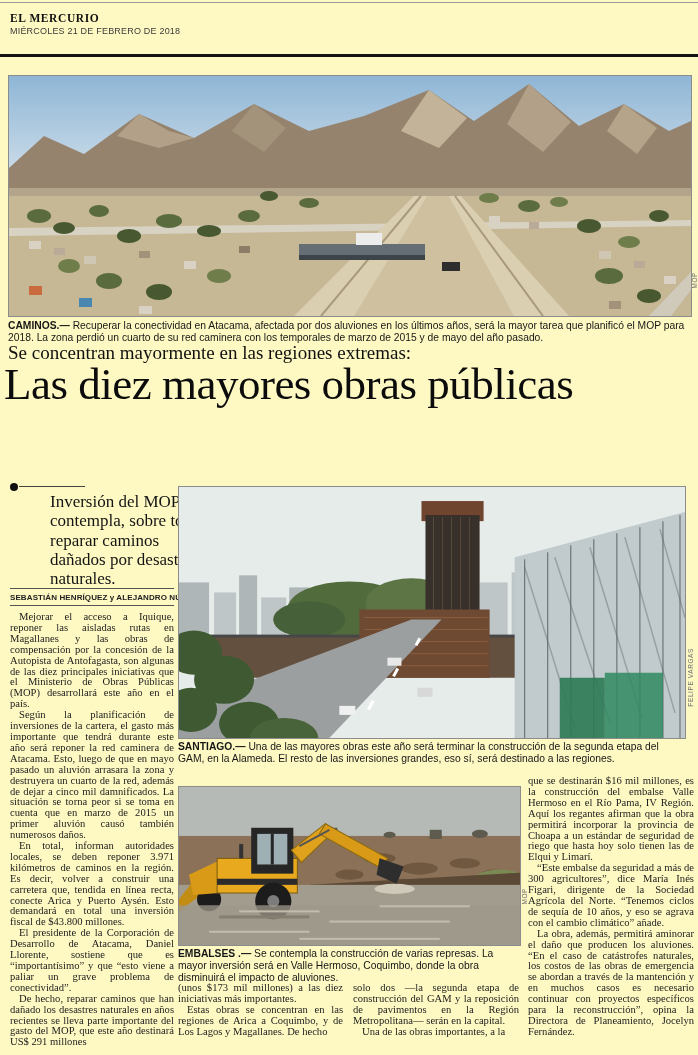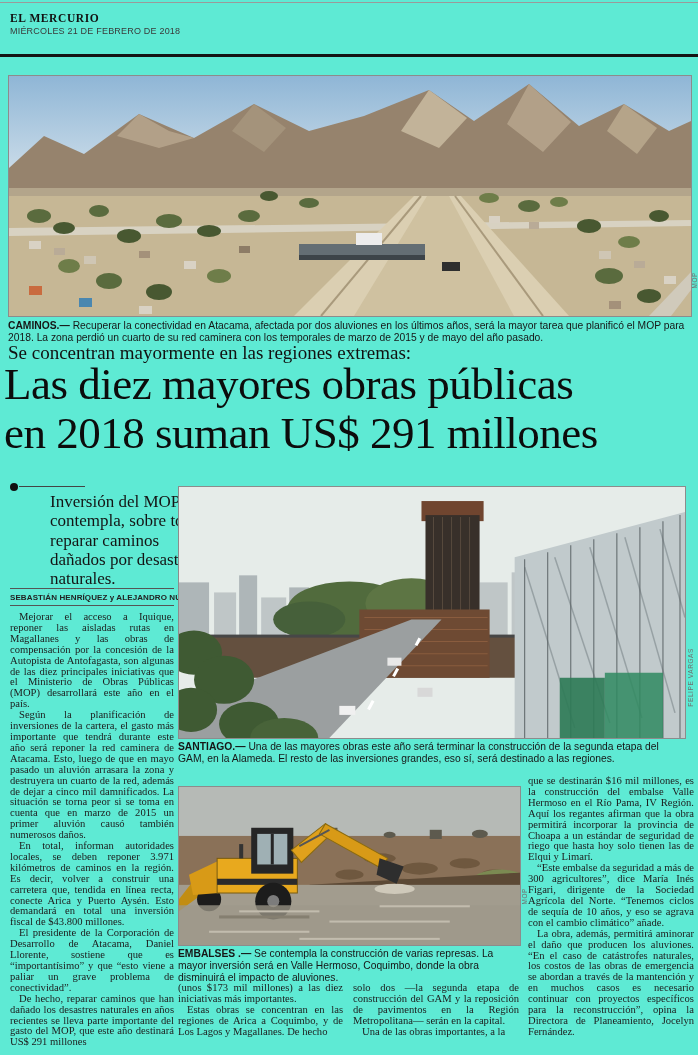--- a/index.html
+++ b/index.html
@@ -1,16 +1,16 @@
 <!DOCTYPE html>
 <html><head>
 <meta charset="utf-8">
 <style>
   html,body{margin:0;padding:0;background:#e9e9e9;}
-  .page{position:relative;width:698px;height:1055px;background:#5eead4;margin:0 auto;
+  .page{position:relative;width:698px;height:1055px;background:#fef9c3;margin:0 auto;
         font-family:"Liberation Serif","DejaVu Serif",serif;color:#1c1c1c;overflow:hidden;}
   .rule-thin{position:absolute;left:0;right:0;height:1px;background:#9a9a9a;}
   .rule-thick{position:absolute;left:0;right:0;height:3px;background:#141414;}
   .mast-paper{position:absolute;left:10px;top:12px;font-weight:bold;font-size:11.5px;letter-spacing:.6px;color:#111;}
   .mast-date{position:absolute;left:10px;top:26px;font-family:"Liberation Sans","DejaVu Sans",sans-serif;
              font-size:9px;letter-spacing:.2px;color:#3a3a3a;}
   .section-name{position:absolute;left:388px;top:12px;font-size:27px;letter-spacing:3px;color:#101010;}
   .photo{position:absolute;border:1px solid #8c8c8c;overflow:hidden;background:#ddd;}
   .photo svg{display:block;width:100%;height:100%;}
   .credit{position:absolute;font-family:"Liberation Sans","DejaVu Sans",sans-serif;font-size:6.5px;
@@ -114,21 +114,20 @@
       <rect x="347" y="157" width="26" height="12" fill="#ececec"></rect>
       <rect x="433" y="186" width="18" height="9" fill="#2e2e2e"></rect>
     </svg>
   </div>
   <div class="credit" style="left:691px;top:272px;">MOP</div>
   <div class="cap" style="left:8px;top:320px;width:678px;"><b>CAMINOS.—</b> <span>Recuperar la conectividad en Atacama, afectada por dos aluviones en los últimos años, será la mayor tarea que planificó el MOP para 2018. La zona perdió un cuarto de su red caminera con los temporales de marzo de 2015 y de mayo del año pasado.</span></div>
 
   <div class="kicker">Se concentran mayormente en las regiones extremas:</div>
   <div class="headline">
     <div>Las diez mayores obras públicas</div>
-    <div>en 2018 suman US$ 291 millones</div>
   </div>
 
   <div class="lede-mark">
       <span class="dot"></span>
       <span class="dash"></span>
     </div>
   <div class="deck">Inversión del MOP contempla, sobre todo, reparar caminos dañados por desastres naturales.</div>
   <div class="col-rule" style="top:588px;"></div>
   <div class="byline">SEBASTIÁN HENRÍQUEZ y ALEJANDRO NÚÑEZ</div>
   <div class="col-rule" style="top:605px;"></div>

